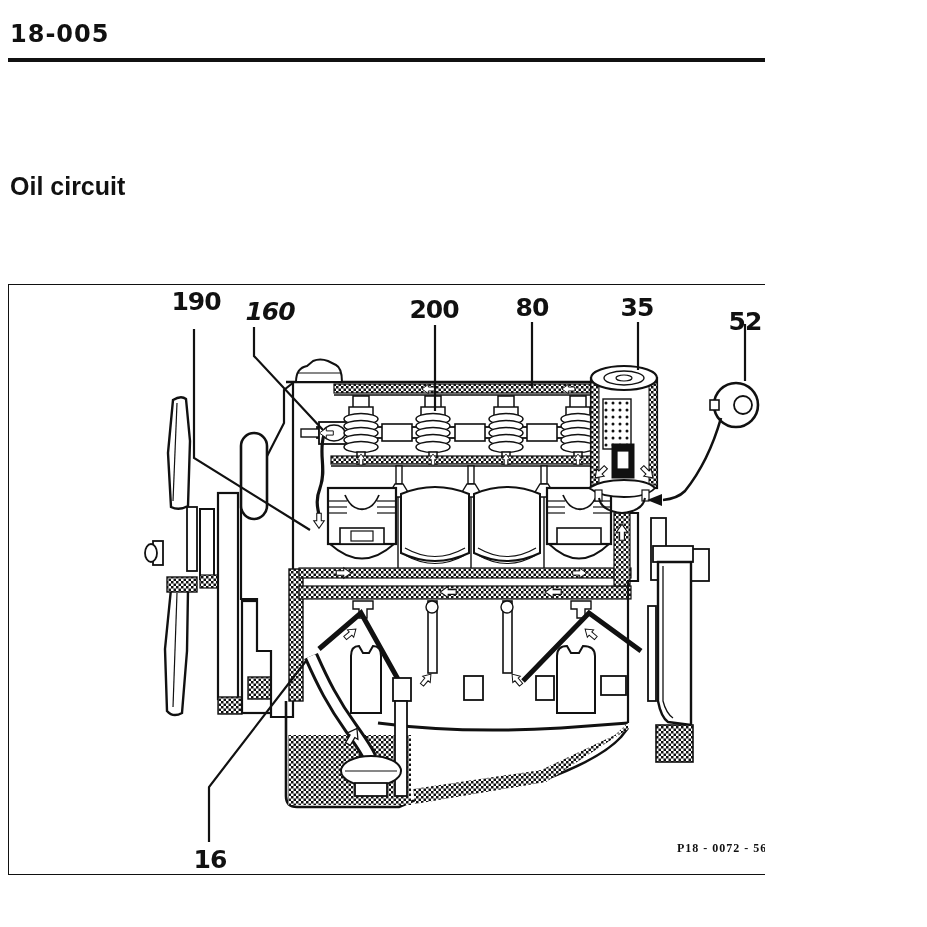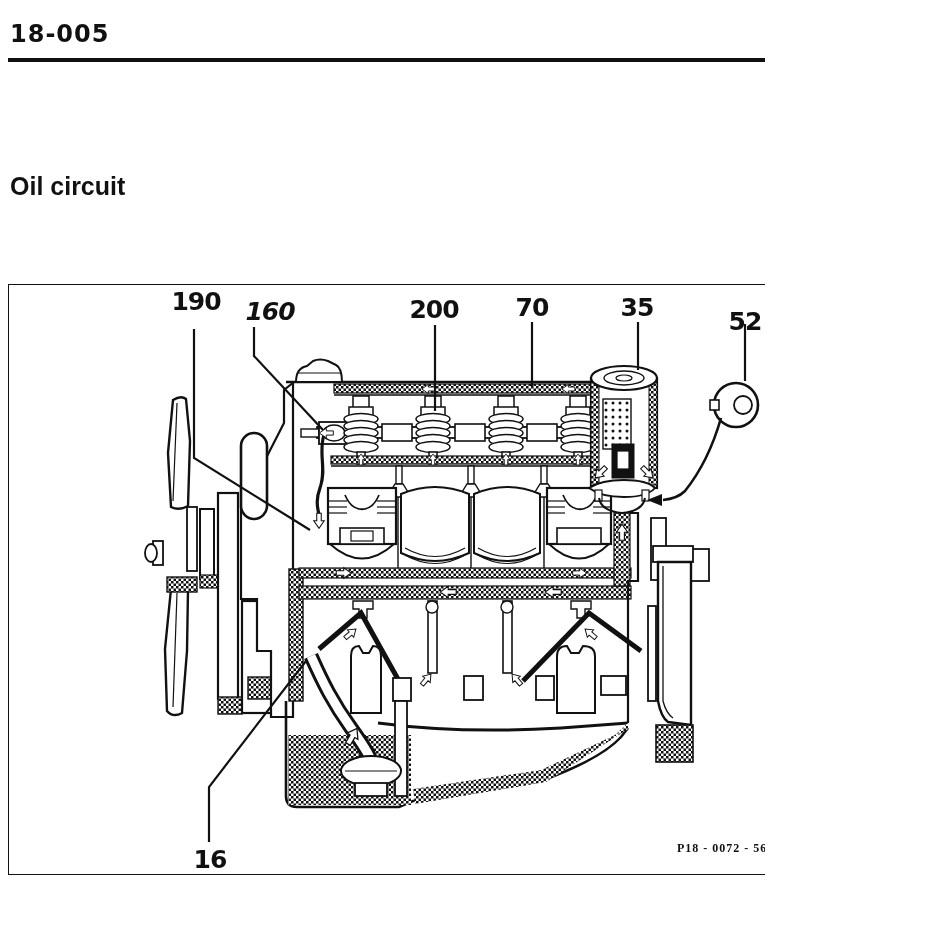--- a/index.html
+++ b/index.html
@@ -300,20 +300,20 @@
         <line x1="531" y1="321" x2="531" y2="386"></line>
         <line x1="637" y1="321" x2="637" y2="369"></line>
         <line x1="744" y1="323" x2="744" y2="380"></line>
         <polyline points="208,841 208,786 305,660"></polyline>
       </g>
     </svg>
 
     <div class="callout" style="left:187px;top:16px;">190</div>
     <div class="callout" style="left:261px;top:26px;font-style:italic;">160</div>
     <div class="callout" style="left:425px;top:24px;">200</div>
-    <div class="callout" style="left:523px;top:22px;">70</div>
+    <div class="callout" style="left:523px;top:22px;">80</div>
     <div class="callout" style="left:628px;top:22px;">35</div>
     <div class="callout" style="left:736px;top:22px;margin-top:14px;">52</div>
     <div class="callout" style="left:201px;top:568px;margin-top:6px;">16</div>
 
     <div class="figcode">P18 - 0072 - 56</div>
   </div>
 </div>
 
 </body></html>

